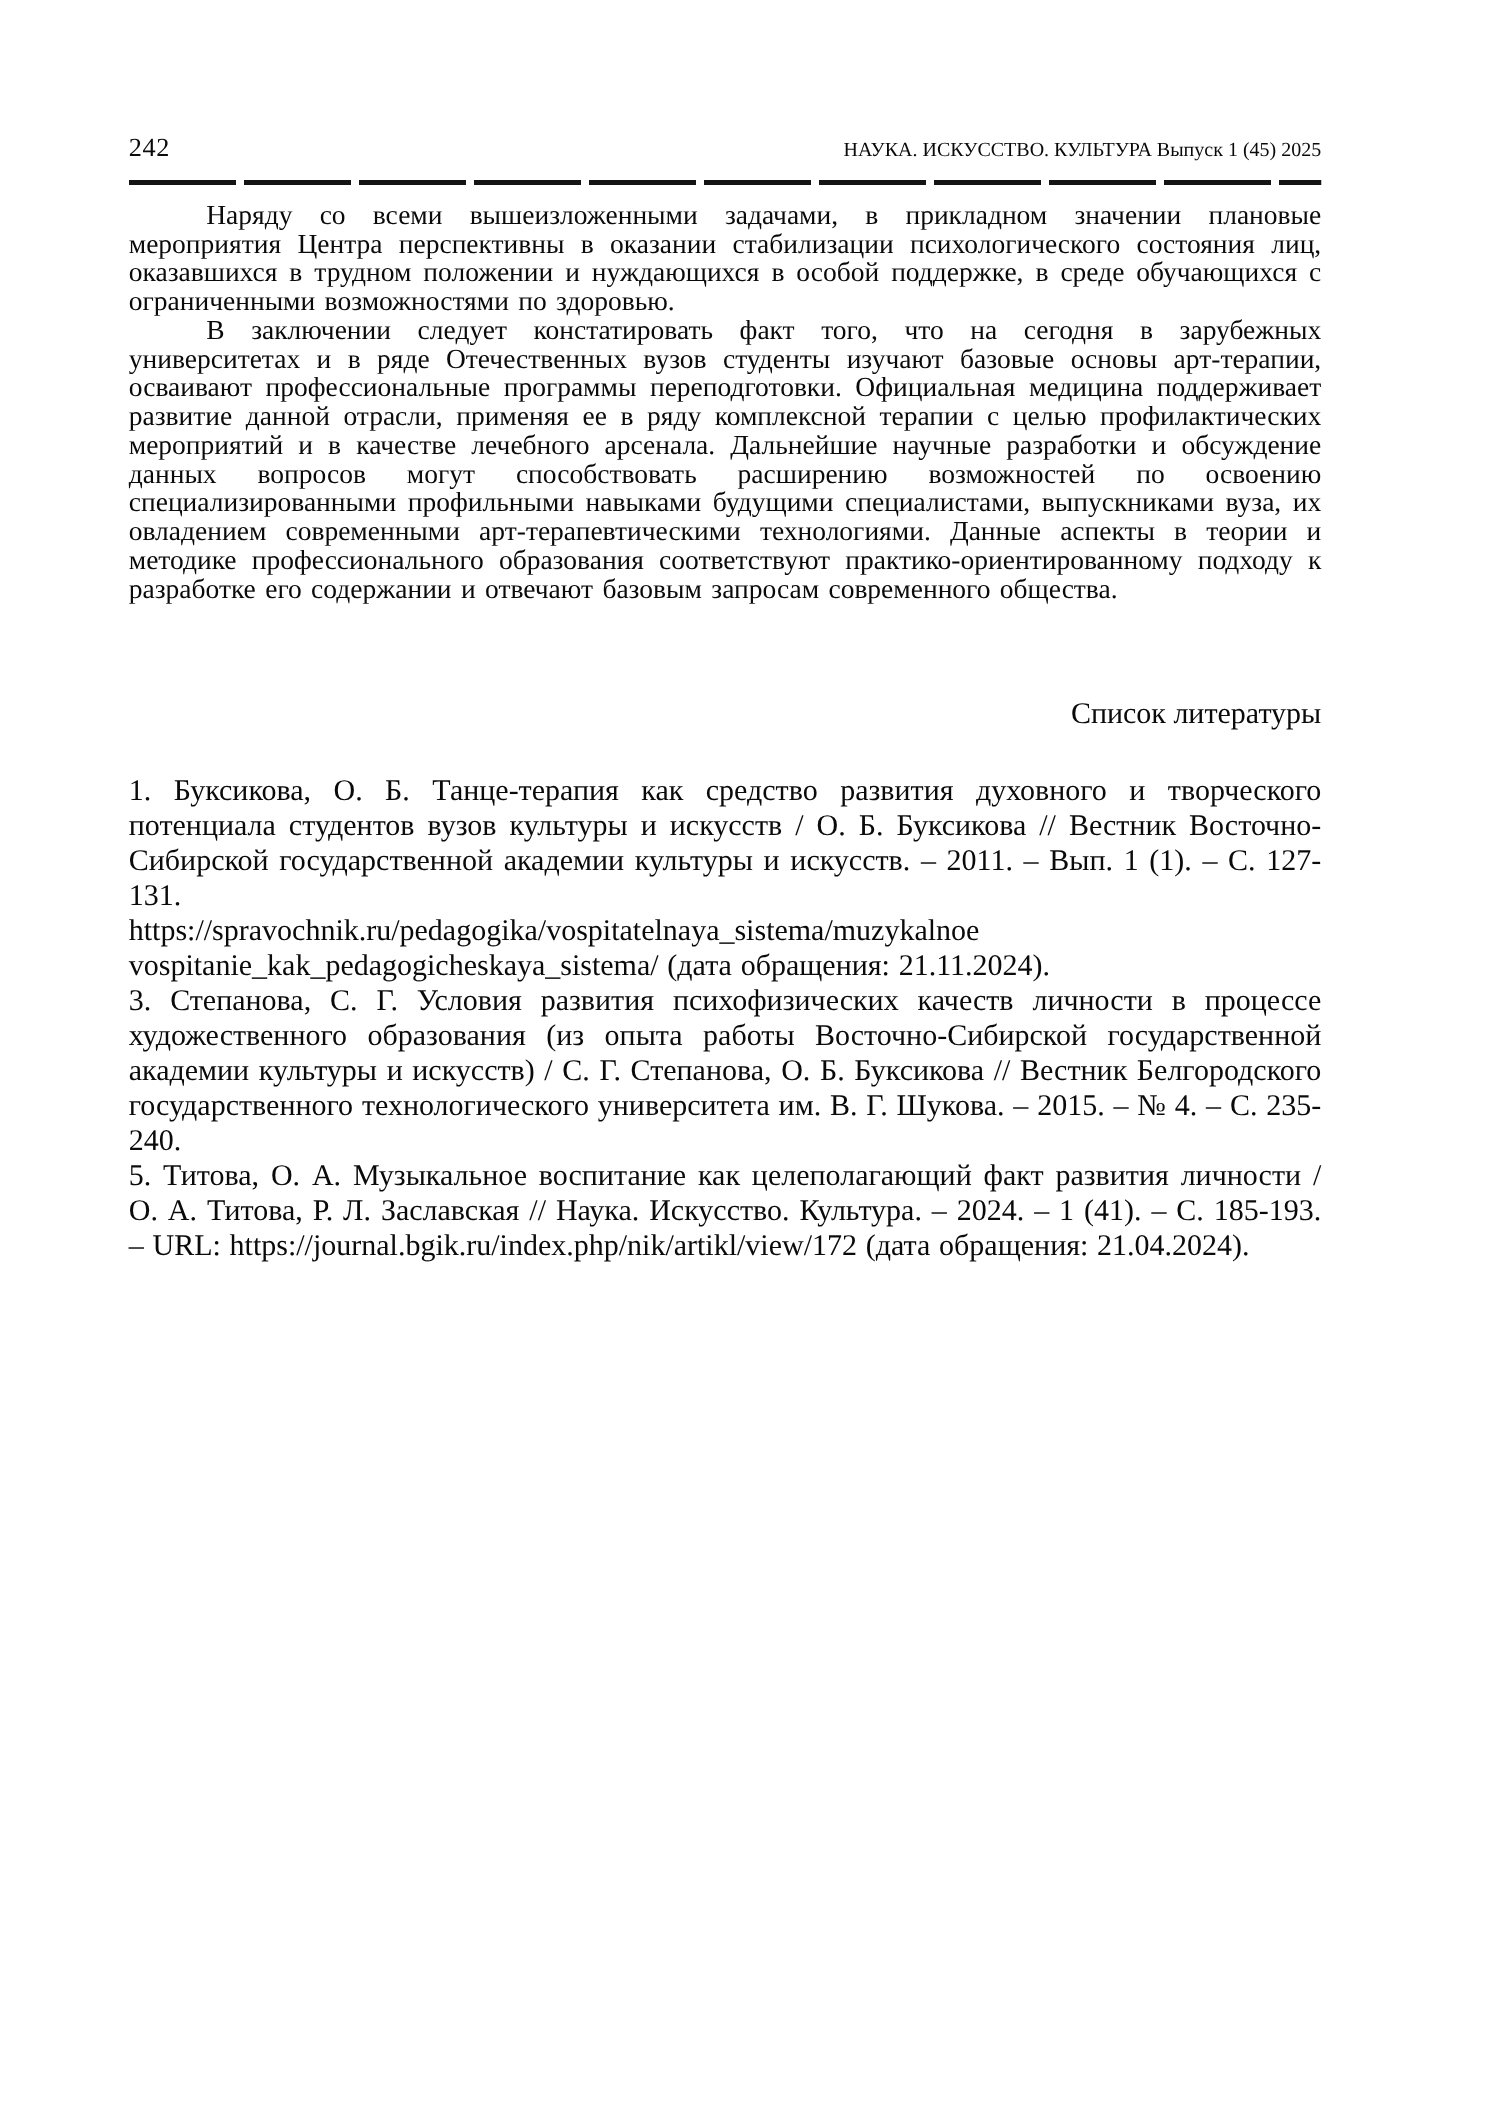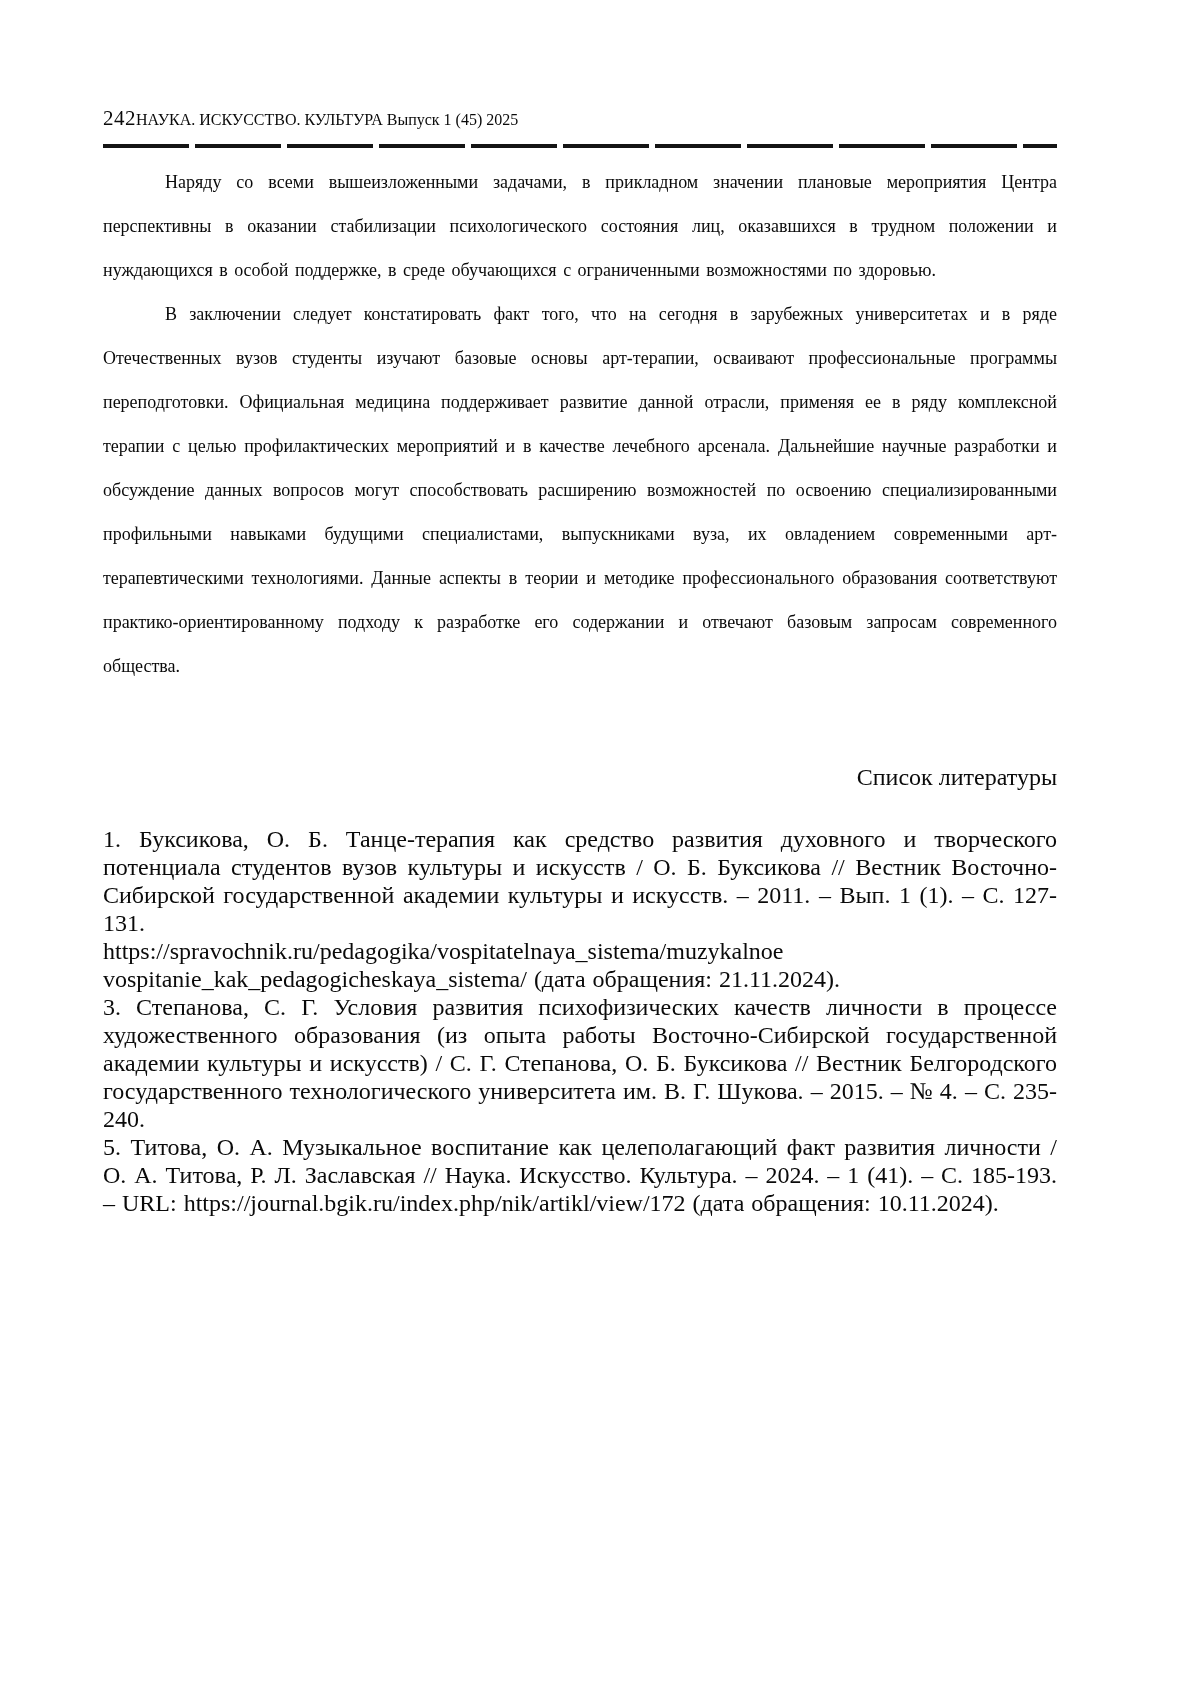--- a/index.html
+++ b/index.html
@@ -14,20 +14,21 @@
     margin: 0 auto;
     background: #ffffff;
     color: #0a0a0a;
     font-family: "Liberation Serif", "DejaVu Serif", serif;
     box-sizing: border-box;
     padding: 106px 143px 0 103px;
     overflow: hidden;
   }
   .page-header {
     display: flex;
+    justify-content: space-between;
     align-items: baseline;
   }
   .page-number {
     font-size: 21px;
     letter-spacing: 0.5px;
   }
   .journal-line {
     font-size: 16px;
     white-space: nowrap;
   }
@@ -38,22 +39,22 @@
       to right,
       #141414 0px, #141414 86px,
       transparent 86px, transparent 92px
     );
   }
   .article-body {
     margin-top: 12px;
   }
   .body-paragraph {
     margin: 0;
-    font-size: 18px;
-    line-height: 44px;
+    font-size: 22px;
+    line-height: 23px;
     text-align: justify;
     text-indent: 62px;
     word-spacing: 2px;
   }
   .references-heading {
     margin: 76px 0 34px 0;
     font-size: 24px;
     font-weight: normal;
     text-align: right;
   }
@@ -99,19 +100,19 @@
       <p class="reference-item">1. Буксикова, О. Б. Танце-терапия как средство развития духовного и творческого потенциала студентов вузов культуры и искусств / О. Б. Буксикова // Вестник Восточно-Сибирской государственной академии культуры и искусств. – 2011. – Вып. 1 (1). – С. 127-131.</p>
 
       <div class="reference-item">
         <span class="ref-line">https://spravochnik.ru/pedagogika/vospitatelnaya_sistema/muzykalnoe</span>
         <span class="ref-line">vospitanie_kak_pedagogicheskaya_sistema/ (дата обращения: 21.11.2024).</span>
       </div>
 
       <p class="reference-item">3. Степанова, С. Г. Условия развития психофизических качеств личности в процессе художественного образования (из опыта работы Восточно-Сибирской государственной академии культуры и искусств) / С. Г. Степанова, О. Б. Буксикова // Вестник Белгородского государственного технологического университета им. В. Г. Шукова. – 2015. – № 4. – С. 235-240.</p>
 
 
-      <p class="reference-item">5. Титова, О. А. Музыкальное воспитание как целеполагающий факт развития личности / О. А. Титова, Р. Л. Заславская // Наука. Искусство. Культура. – 2024. – 1 (41). – С. 185-193. – URL: https://journal.bgik.ru/index.php/nik/artikl/view/172 (дата обращения: 10.11.2024).</p>
+      <p class="reference-item">5. Титова, О. А. Музыкальное воспитание как целеполагающий факт развития личности / О. А. Титова, Р. Л. Заславская // Наука. Искусство. Культура. – 2024. – 1 (41). – С. 185-193. – URL: https://journal.bgik.ru/index.php/nik/artikl/view/172 (дата обращения: 21.04.2024).</p>
 
     </div>
 
   </main>
 
 </div>
 
 </body></html>

